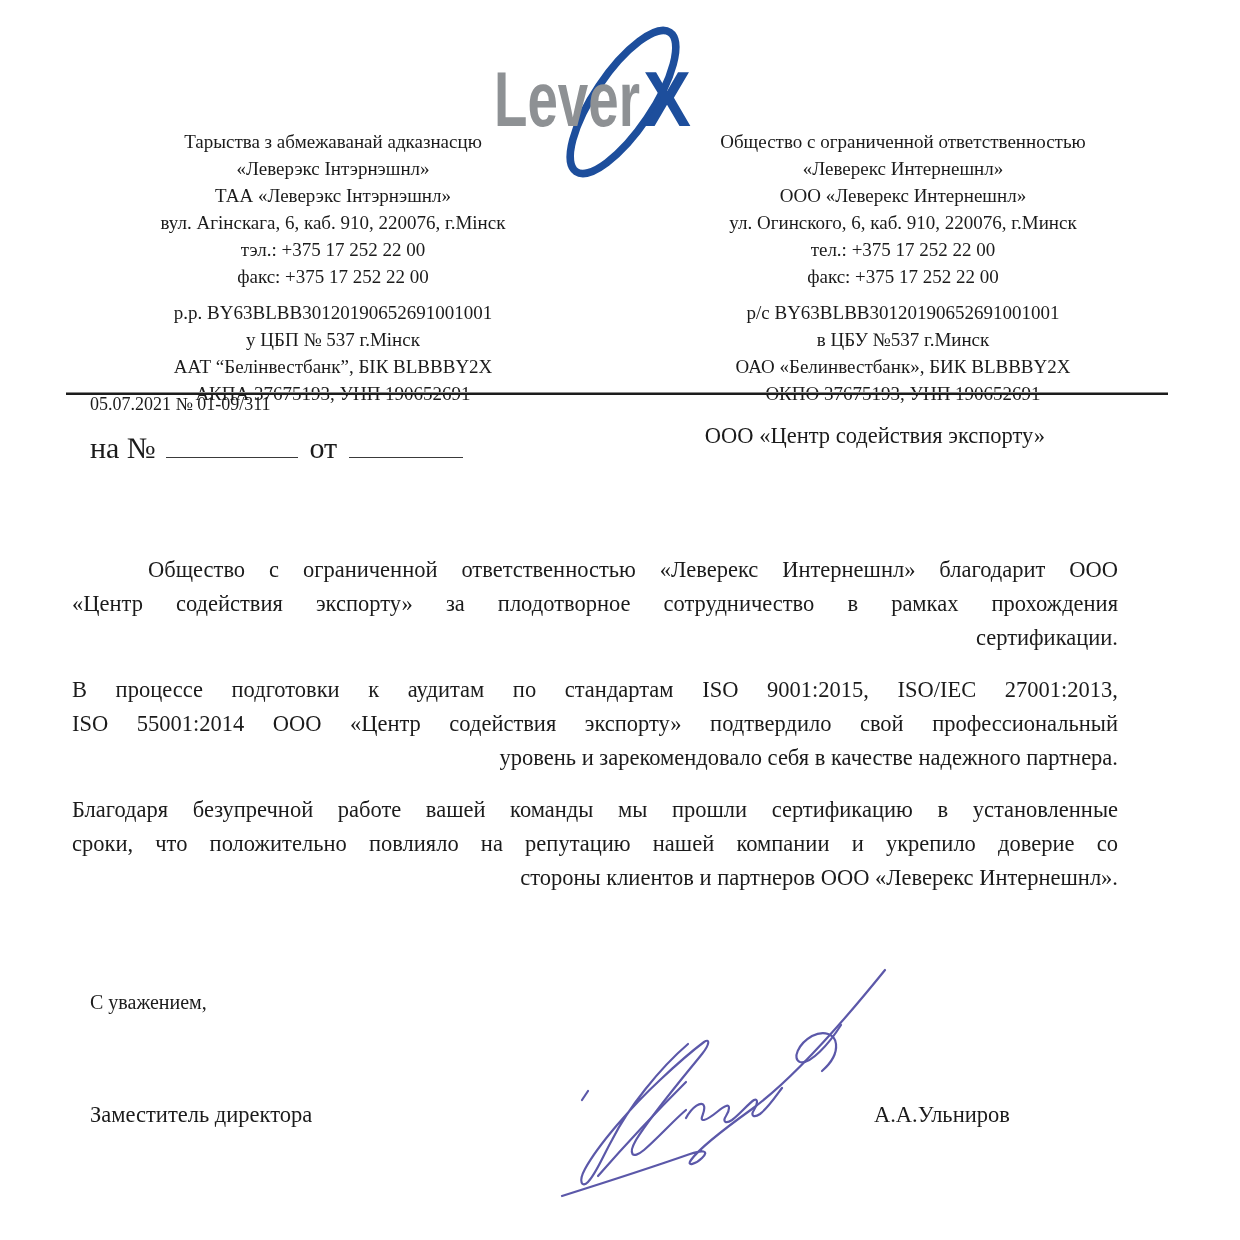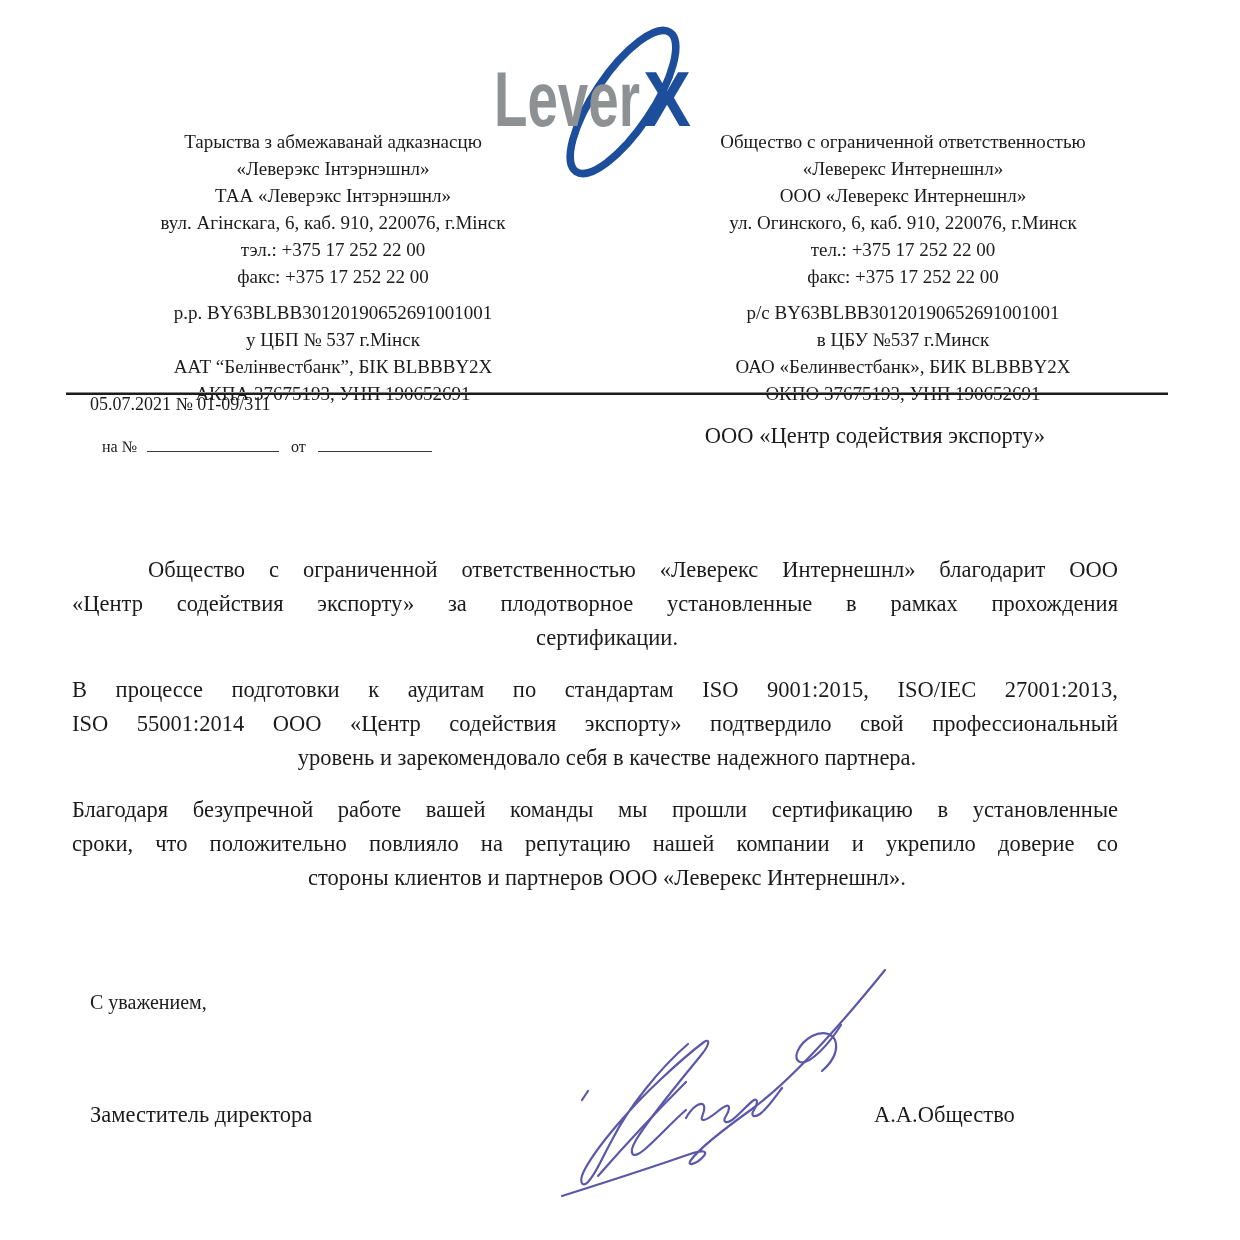--- a/index.html
+++ b/index.html
@@ -19,32 +19,32 @@
   
   .lh-col{width:470px;text-align:center;font-size:19px;line-height:27px;white-space:nowrap;}
   .lh-col .line{height:27px;}
   .lh-col .bank-gap{margin-top:9px;}
 
   
   .divider{left:66px;top:392px;width:1102px;height:3px;background:#1c1c1c;border-top:1px solid #8a8a8a;box-sizing:border-box;}
 
   
   .date-line{left:90px;top:394px;font-size:18px;white-space:nowrap;}
-  .ref-line{left:90px;top:431px;font-size:16px;white-space:nowrap;margin-left:12px;}
+  .ref-line{left:90px;top:431px;font-size:30px;white-space:nowrap;}
   .blank{display:inline-block;border-bottom:1.5px solid #3a3a3a;height:20px;vertical-align:baseline;}
   .blank1{width:132px;margin-left:10px;margin-right:12px;}
   .blank2{width:114px;margin-left:12px;}
 
   .addressee{left:640px;top:423px;width:470px;font-size:22.5px;text-align:center;white-space:nowrap;}
 
   
   .body-block{left:72px;top:553px;width:1046px;font-size:22.5px;line-height:34px;}
   .para{margin:0 0 18px 0;}
   .jline{text-align:justify;text-align-last:justify;height:34px;overflow:hidden;}
-  .lline{text-align:center;height:34px;margin-left:24px;}
+  .lline{text-align:right;height:34px;margin-left:24px;}
   .indent{text-indent:76px;}
 
   
   .regards{left:90px;top:991px;font-size:20px;}
   .position-title{left:90px;top:1102px;font-size:22.5px;}
   .signer-name{left:874px;top:1102px;font-size:22.5px;}
 
   .sig-svg{position:absolute;left:540px;top:948px;width:380px;height:290px;}
 </style>
 </head>
@@ -89,38 +89,38 @@
   <div class="abs date-line">05.07.2021  № 01-09/311</div>
   <div class="abs ref-line">
     <span>на №</span><span class="blank blank1"></span><span>от</span><span class="blank blank2"></span>
   </div>
 
   <div class="abs addressee">ООО «Центр содействия экспорту»</div>
 
   <div class="abs body-block">
     <div class="para">
       <div class="jline indent">Общество с ограниченной ответственностью «Леверекс Интернешнл» благодарит ООО</div>
-      <div class="jline">«Центр содействия экспорту» за плодотворное установленные в рамках прохождения</div>
+      <div class="jline">«Центр содействия экспорту» за плодотворное сотрудничество в рамках прохождения</div>
       <div class="lline">сертификации.</div>
     </div>
     <div class="para">
       <div class="jline">В процессе подготовки к аудитам по стандартам  ISO 9001:2015,  ISO/IEC 27001:2013,</div>
       <div class="jline">ISO 55001:2014 ООО «Центр содействия экспорту» подтвердило свой профессиональный</div>
       <div class="lline">уровень и зарекомендовало себя в качестве надежного партнера.</div>
     </div>
     <div class="para">
       <div class="jline">Благодаря безупречной работе вашей команды мы прошли сертификацию в установленные</div>
       <div class="jline">сроки, что положительно повлияло на репутацию нашей компании и укрепило доверие со</div>
       <div class="lline">стороны клиентов и партнеров ООО «Леверекс Интернешнл».</div>
     </div>
   </div>
 
   <div class="abs regards">С уважением,</div>
   <div class="abs position-title">Заместитель директора</div>
-  <div class="abs signer-name">А.А.Общество</div>
+  <div class="abs signer-name">А.А.Ульниров</div>
 
   <svg class="sig-svg" viewBox="0 0 380 290">
     <g fill="none" stroke="#4e4aa2" stroke-width="2.2" stroke-linecap="round" stroke-linejoin="round" opacity="0.92">
       <path d="M42,152 l6,-9"></path>
       <path d="M148,96 C120,120 88,160 72,192 C62,210 56,226 48,234 C42,240 38,234 45,221 C58,197 92,158 120,132 C138,115 156,100 164,94 C170,90 170,96 162,106 C146,126 112,166 96,192 C88,206 92,212 104,202 C118,190 134,172 146,162"></path>
       <path d="M146,170 C152,159 162,152 164,158 C166,164 158,172 164,172 C172,170 180,160 186,158 C190,156 190,162 186,168 C182,174 186,176 192,172 C200,166 208,156 214,152 C218,150 218,156 214,162 C210,168 214,170 220,166 C228,160 236,148 242,140"></path>
       <path d="M22,248 C60,236 110,220 150,206 C162,202 170,202 162,210 C156,216 146,219 151,212 C158,202 180,184 212,161 C242,139 282,100 345,22"></path>
       <path d="M301,77 C289,96 270,117 260,114 C252,111 258,96 272,88 C284,82 295,86 296,96 C297,106 290,116 282,123"></path>
       <path d="M58,228 C86,196 122,158 146,134"></path>
     </g>

